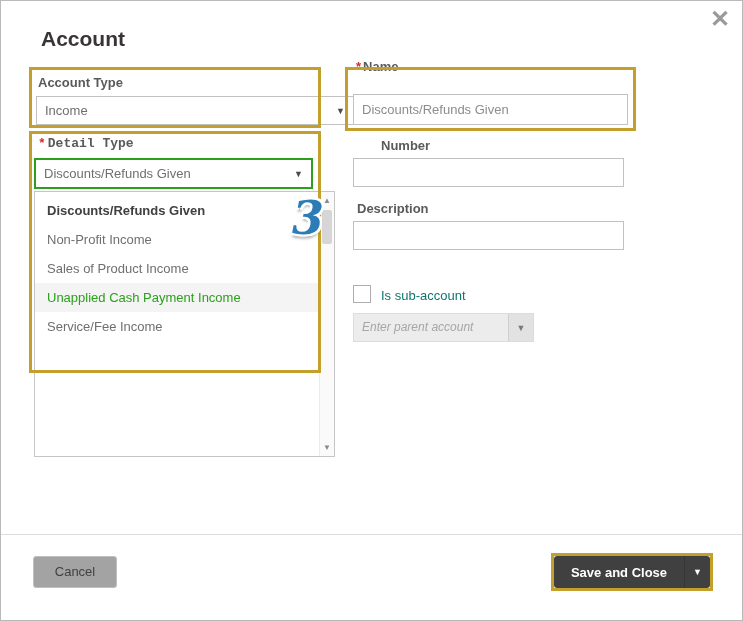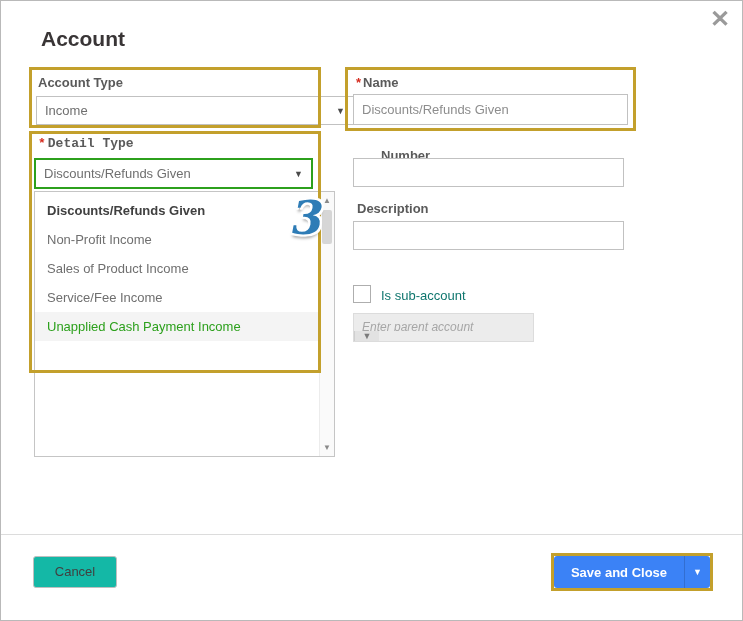--- a/index.html
+++ b/index.html
@@ -31,22 +31,22 @@
   .gold-name         { left: 344px; top: 66px; width: 291px; height: 64px; }
   .gold-save         { left: 550px; top: 552px; width: 162px; height: 38px; }
 
   .lbl {
     position: absolute; font-size: 13px; font-weight: 600; color: #5a5a5a;
   }
   .req { color: #d52b1e; margin-right: 2px; font-weight: 600; }
 
   .lbl-account-type { left: 37px; top: 74px; }
   .lbl-detail-type  { left: 37px; top: 135px; font-family: Liberation Mono, monospace; }
-  .lbl-name         { left: 355px; top: 74px; }
-  .lbl-number       { left: 356px; top: 147px; padding-left: 24px; }
+  .lbl-name         { left: 355px; top: 58px; }
+  .lbl-number       { left: 356px; top: 137px; padding-left: 24px; }
   .lbl-description  { left: 356px; top: 200px; }
 
   .select {
     position: absolute; border: 1px solid #c1c1c1; background: #fff;
     font-size: 13px; color: #6f6f6f; display: flex; align-items: center;
     padding: 0 8px; cursor: pointer;
   }
   .select .val { flex: 1; }
   .caret { font-size: 9px; color: #4a4a4a; }
 
@@ -101,46 +101,46 @@
     position: absolute; left: 352px; top: 284px; width: 18px; height: 18px;
     border: 1px solid #aeaeae; background: #fff; cursor: pointer;
   }
   .lbl-subaccount {
     position: absolute; left: 380px; top: 287px; font-size: 13px;
     color: #0f766e; font-weight: normal;
   }
 
   .parent-field {
     position: absolute; left: 352px; top: 312px; width: 181px; height: 29px;
-    display: flex; background: #ececec; border: 1px solid #dcdcdc; flex-direction: column;
+    display: flex; background: #ececec; border: 1px solid #dcdcdc;
   }
   .parent-field .ph {
     flex: 1; font-size: 12px; font-style: italic; color: #a6a6a6;
     line-height: 27px; padding-left: 8px; overflow: hidden; white-space: nowrap;
   }
   .parent-field .dd {
     width: 25px; background: #e2e2e2; border-left: 1px solid #cfcfcf;
     display: flex; align-items: center; justify-content: center; cursor: pointer;
   }
   .parent-field .dd .caret { color: #7a7a7a; }
 
   .divider {
     position: absolute; left: 0; top: 533px; width: 100%; height: 1px;
     background: #dcdcdc;
   }
 
   .btn-cancel {
     position: absolute; left: 32px; top: 555px; width: 84px; height: 32px;
-    background: #14b8a6; border: 1px solid #bfbfbf; border-radius: 3px;
+    background: #a3a3a3; border: 1px solid #bfbfbf; border-radius: 3px;
     font-size: 13px; color: #404040; cursor: pointer; text-align: center;
     line-height: 30px;
   }
   .btn-save {
     position: absolute; left: 553px; top: 555px; width: 156px; height: 32px;
-    background: #3b82f6; border: none; border-radius: 3px; cursor: pointer;
+    background: #404040; border: none; border-radius: 3px; cursor: pointer;
     display: flex; align-items: center; color: #fff; font-weight: bold;
     font-size: 13px; z-index: 6;
   }
   .btn-save .save-text { flex: 1; text-align: center; }
   .btn-save .save-caret {
     width: 26px; text-align: center; font-size: 9px; color: #fff;
     border-left: 1px solid rgba(0,0,0,0.15); line-height: 32px;
   }
 </style>
 </head>
@@ -166,22 +166,22 @@
   <div class="select sel-detail-type">
     <span class="val">Discounts/Refunds Given</span>
     <span class="caret">▼</span>
   </div>
 
   <div class="listbox">
     <div class="items">
       <div class="opt first">Discounts/Refunds Given</div>
       <div class="opt">Non-Profit Income</div>
       <div class="opt">Sales of Product Income</div>
+      <div class="opt green">Unapplied Cash Payment Income</div>
       <div class="opt">Service/Fee Income</div>
-      <div class="opt green">Unapplied Cash Payment Income</div>
     </div>
     <div class="scrollbar">
       <div class="sb-arrow sb-up">▲</div>
       <div class="sb-thumb"></div>
       <div class="sb-arrow sb-down">▼</div>
     </div>
   </div>
 
   <div class="step-num">3</div>
 

